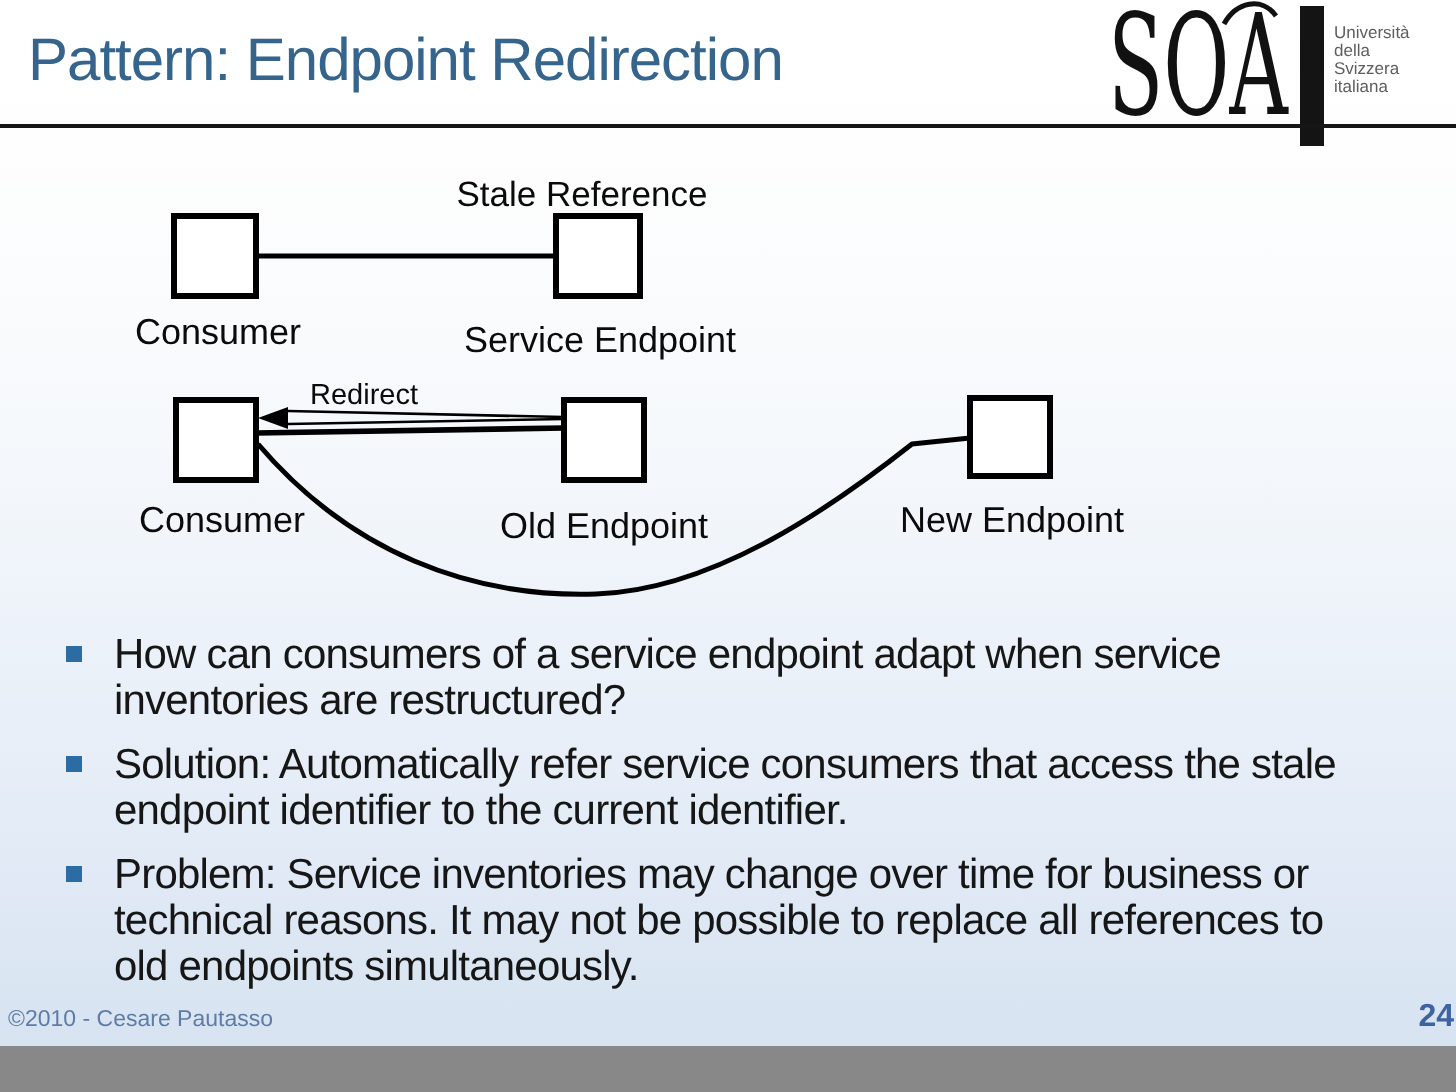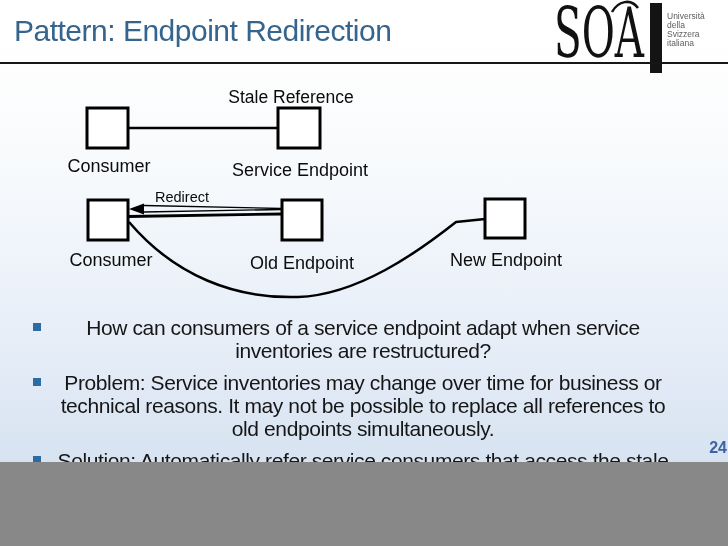--- a/index.html
+++ b/index.html
@@ -1,35 +1,35 @@
 <!DOCTYPE html>
 <html><head>
 <meta charset="utf-8">
 <style>
   html,body{margin:0;padding:0;background:#888;}
   .slide{
-    position:relative;width:728px;height:462px;overflow:hidden;
+    position:relative;width:728px;height:523px;overflow:hidden;
     font-family:"Liberation Sans",sans-serif;
     background:linear-gradient(180deg,#ffffff 0%,#fefefe 14%,#f6f9fc 40%,#e7eef8 72%,#d7e3f1 100%);
   }
   .title{
     position:absolute;left:14px;top:14px;width:530px;
     font-size:30px;letter-spacing:-0.5px;color:#35648c;white-space:nowrap;
   }
   .header-rule{position:absolute;left:0;top:62px;width:728px;height:2px;background:#161616;}
   .logo-svg{position:absolute;left:540px;top:0;}
   .diagram-svg{position:absolute;left:0;top:80px;}
   .diagram-svg text{font-family:"Liberation Sans",sans-serif;fill:#0b0b0b;}
   .bullets{
     position:absolute;left:33px;top:316px;width:672px;margin:0;padding:0;list-style:none;
   }
   .bullets li{display:flex;margin:0 0 9px 0;}
   .bullet-square{flex:none;width:8px;height:8px;background:#2c6ca5;margin:7px 16px 0 0;}
   .bullet-text{
-    font-size:21px;line-height:23px;letter-spacing:-0.4px;color:#161616;max-width:612px;text-align:center;
+    font-size:21px;line-height:23px;letter-spacing:-0.4px;color:#161616;max-width:612px;
   }
   .footer{position:absolute;left:4px;bottom:7px;font-size:11.5px;color:#5f7ca6;}
   .pagenum{position:absolute;right:1px;bottom:5px;font-size:16px;font-weight:bold;color:#3e63a0;}
 </style>
 </head>
 <body>
 
 <div class="slide">
 
   <div class="title">Pattern: Endpoint Redirection</div>
@@ -71,23 +71,24 @@
     <text x="506" y="186" text-anchor="middle" font-size="18">New Endpoint</text>
   </svg>
 
   <ul class="bullets">
     <li>
       <span class="bullet-square"></span>
       <span class="bullet-text">How can consumers of a service endpoint adapt when service inventories are restructured?</span>
     </li>
     <li>
       <span class="bullet-square"></span>
-      <span class="bullet-text">Problem: Service inventories may change over time for business or technical reasons. It may not be possible to replace all references to old endpoints simultaneously.</span>
+      <span class="bullet-text">Solution: Automatically refer service consumers that access the stale endpoint identifier to the current identifier.</span>
     </li>
     <li>
       <span class="bullet-square"></span>
-      <span class="bullet-text">Solution: Automatically refer service consumers that access the stale endpoint identifier to the current identifier.</span>
+      <span class="bullet-text">Problem: Service inventories may change over time for business or technical reasons. It may not be possible to replace all references to old endpoints simultaneously.</span>
     </li>
   </ul>
 
+  <div class="footer">©2010 - Cesare Pautasso</div>
   <div class="pagenum">24</div>
 
 </div>
 
 </body></html>

